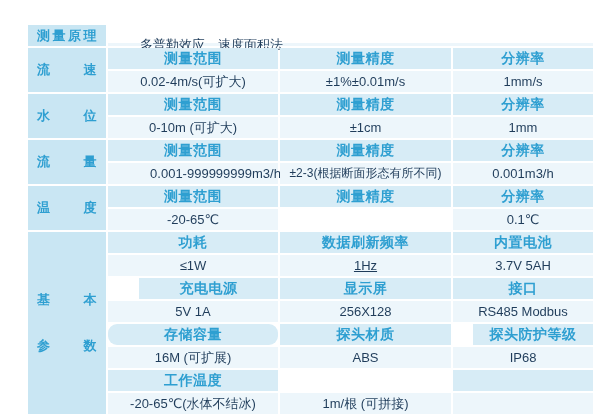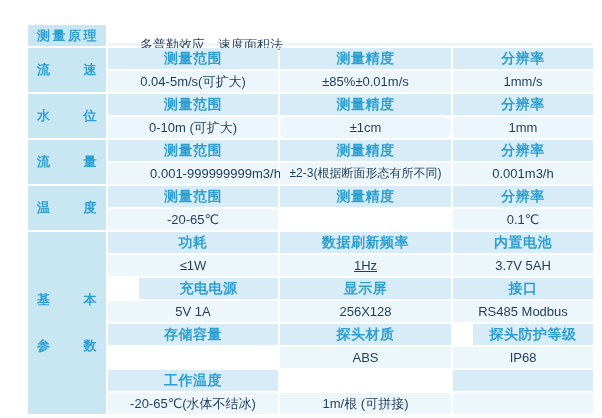--- a/index.html
+++ b/index.html
@@ -50,33 +50,33 @@
     </div>
     <div class="cell value-bg dark principle-value" style="grid-column:2 / 5;grid-row:1;">多普勒效应、速度面积法</div>
 
     <div class="cell label-bg blue row-label" style="grid-column:1;grid-row:2 / span 2;">
       <span>流</span>
       <span>速</span>
     </div>
     <div class="cell header-bg blue" style="grid-column:2;grid-row:2;">测量范围</div>
     <div class="cell header-bg blue" style="grid-column:3;grid-row:2;">测量精度</div>
     <div class="cell header-bg blue" style="grid-column:4;grid-row:2;">分辨率</div>
-    <div class="cell value-bg dark" style="grid-column:2;grid-row:3;">0.04-5m/s(可扩大)</div>
-    <div class="cell value-bg dark" style="grid-column:3;grid-row:3;">±85%±0.01m/s</div>
+    <div class="cell value-bg dark" style="grid-column:2;grid-row:3;">0.02-4m/s(可扩大)</div>
+    <div class="cell value-bg dark" style="grid-column:3;grid-row:3;">±1%±0.01m/s</div>
     <div class="cell value-bg dark" style="grid-column:4;grid-row:3;">1mm/s</div>
 
     <div class="cell label-bg blue row-label" style="grid-column:1;grid-row:4 / span 2;">
       <span>水</span>
       <span>位</span>
     </div>
     <div class="cell header-bg blue" style="grid-column:2;grid-row:4;">测量范围</div>
     <div class="cell header-bg blue" style="grid-column:3;grid-row:4;">测量精度</div>
     <div class="cell header-bg blue" style="grid-column:4;grid-row:4;">分辨率</div>
     <div class="cell value-bg dark" style="grid-column:2;grid-row:5;">0-10m (可扩大)</div>
-    <div class="cell value-bg dark" style="grid-column:3;grid-row:5;border-radius:6px;">±1cm</div>
+    <div class="cell value-bg dark" style="grid-column:3;grid-row:5;">±1cm</div>
     <div class="cell value-bg dark" style="grid-column:4;grid-row:5;">1mm</div>
 
     <div class="cell label-bg blue row-label" style="grid-column:1;grid-row:6 / span 2;">
       <span>流</span>
       <span>量</span>
     </div>
     <div class="cell header-bg blue" style="grid-column:2;grid-row:6;">测量范围</div>
     <div class="cell header-bg blue" style="grid-column:3;grid-row:6;">测量精度</div>
     <div class="cell header-bg blue" style="grid-column:4;grid-row:6;">分辨率</div>
     <div class="cell value-bg dark" style="grid-column:2;grid-row:7;padding-left:45px;">0.001-999999999m3/h</div>
@@ -111,23 +111,24 @@
     <div class="cell value-bg dark" style="grid-column:3;grid-row:11;text-decoration:underline;">1Hz</div>
     <div class="cell value-bg dark" style="grid-column:4;grid-row:11;">3.7V 5AH</div>
 
     <div class="cell header-bg blue" style="grid-column:2;grid-row:12;margin-left:31px;">充电电源</div>
     <div class="cell header-bg blue" style="grid-column:3;grid-row:12;">显示屏</div>
     <div class="cell header-bg blue" style="grid-column:4;grid-row:12;">接口</div>
     <div class="cell value-bg dark" style="grid-column:2;grid-row:13;">5V 1A</div>
     <div class="cell value-bg dark" style="grid-column:3;grid-row:13;">256X128</div>
     <div class="cell value-bg dark" style="grid-column:4;grid-row:13;">RS485 Modbus</div>
 
-    <div class="cell header-bg blue" style="grid-column:2;grid-row:14;">存储容量</div>
+    <div class="cell header-bg blue" style="grid-column:2;grid-row:14;border-radius:9px;">存储容量</div>
     <div class="cell header-bg blue" style="grid-column:3;grid-row:14;">探头材质</div>
     <div class="cell header-bg blue" style="grid-column:4;grid-row:14;margin-left:20px;">探头防护等级</div>
+    <div class="cell value-bg dark" style="grid-column:2;grid-row:15;">16M (可扩展)</div>
     <div class="cell value-bg dark" style="grid-column:3;grid-row:15;">ABS</div>
     <div class="cell value-bg dark" style="grid-column:4;grid-row:15;">IP68</div>
 
     <div class="cell header-bg blue" style="grid-column:2;grid-row:16;">工作温度</div>
     <div class="cell header-bg blue" style="grid-column:4;grid-row:16;"></div>
     <div class="cell value-bg dark" style="grid-column:2;grid-row:17;">-20-65℃(水体不结冰)</div>
     <div class="cell value-bg dark" style="grid-column:3;grid-row:17;">1m/根 (可拼接)</div>
     <div class="cell value-bg dark" style="grid-column:4;grid-row:17;"></div>
 
   </div>

